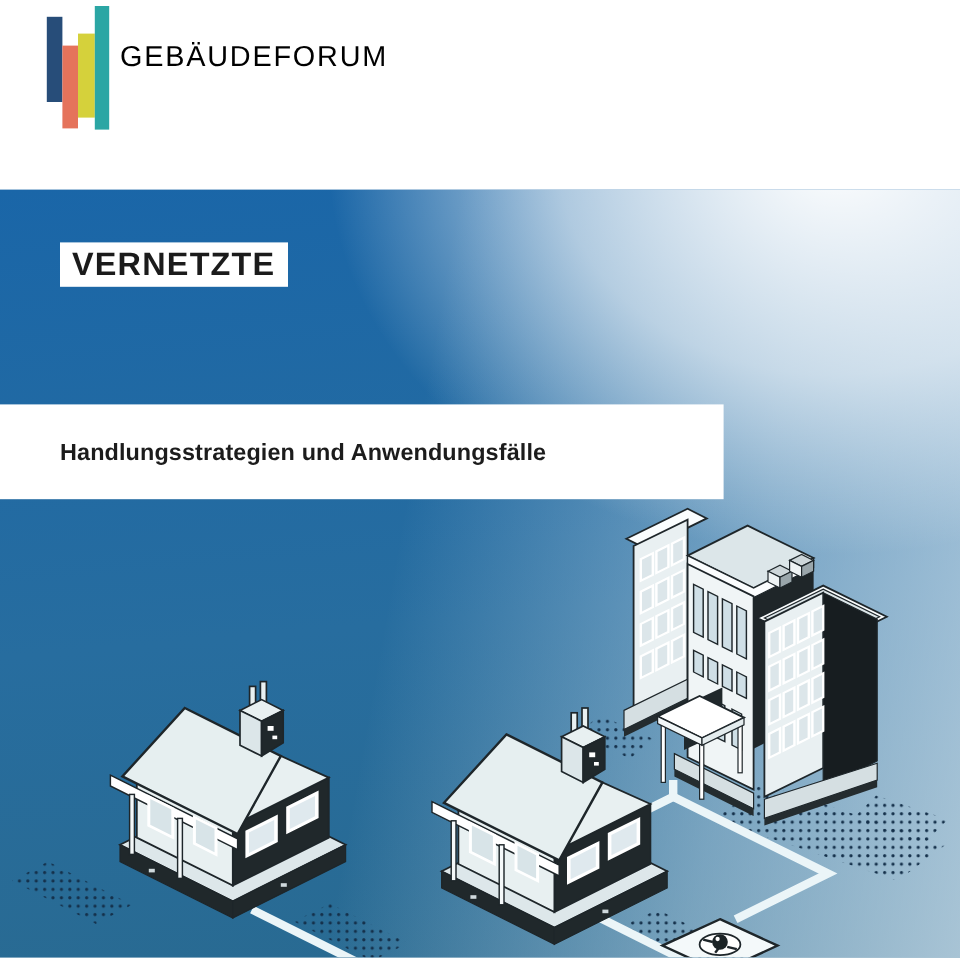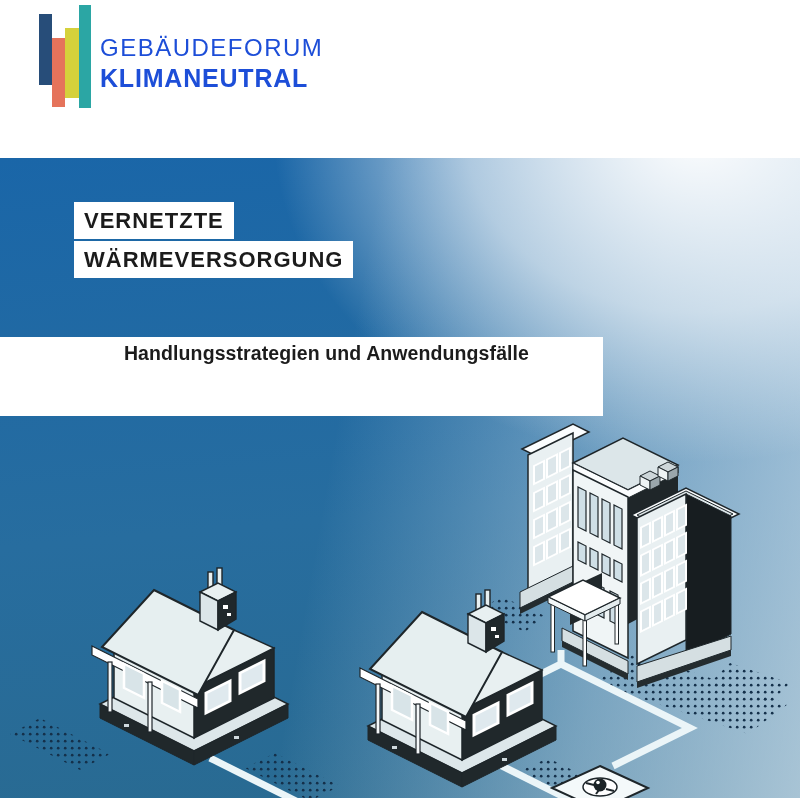--- a/index.html
+++ b/index.html
@@ -8,59 +8,58 @@
 
   
   .header{position:absolute;left:0;top:0;width:800px;height:158px;background:#ffffff;}
   .logo{position:absolute;left:39px;top:0;height:130px;}
   .logo-bars{position:absolute;left:0;top:0;}
   .bar{position:absolute;}
   .bar-blue  {left:0;  top:14px;width:13px;height:71px; background:#274d79;}
   .bar-orange{left:13px;top:38px;width:13px;height:69px; background:#e5735b;}
   .bar-yellow{left:26px;top:28px;width:14px;height:70px; background:#d5d13b;}
   .bar-teal  {left:40px;top:5px; width:12px;height:103px;background:#2ba6a4;}
-  .logo-text{position:absolute;left:61px;top:34px;color:#1d4ed8;white-space:nowrap;}
+  .logo-text{position:absolute;left:61px;top:34px;color:#000000;white-space:nowrap;}
   .logo-line1{font-size:24px;font-weight:500;letter-spacing:1.5px;}
   .logo-line2{font-size:25px;font-weight:800;letter-spacing:0.8px;margin-top:2px;}
 
   
   .hero{position:absolute;left:0;top:158px;width:800px;height:640px;overflow:hidden;
     background:
       radial-gradient(ellipse 640px 500px at 87% -4%, rgba(255,255,255,0.98) 0%, rgba(255,255,255,0.60) 36%, rgba(255,255,255,0) 66%),
       linear-gradient(100deg, rgba(255,255,255,0) 42%, rgba(219,233,243,0.45) 75%, rgba(236,244,250,0.65) 100%),
       linear-gradient(175deg, #1a66a8 0%, #276d9f 55%, #296a90 100%);}
 
   
   .title-block{position:absolute;left:50px;top:44px;}
   .title-line{display:table;background:#ffffff;color:#1b1b1b;font-weight:800;
-      font-size:22px;letter-spacing:1px;line-height:37px;padding:0 10px;margin-bottom:2px;
-      white-space:nowrap;margin-left:24px;}
+      font-size:27px;letter-spacing:1px;line-height:37px;padding:0 10px;margin-bottom:2px;
+      white-space:nowrap;}
 
   
   .subtitle-band{position:absolute;left:0;top:179px;width:603px;height:79px;background:#ffffff;
-      display:flex;flex-direction:row;justify-content:center;gap:40px;}
+      display:flex;flex-direction:column;justify-content:center;gap:40px;}
   .subtitle-line{margin-left:50px;color:#1c1c1c;font-weight:700;font-size:19.5px;
       line-height:32px;letter-spacing:0.1px;white-space:nowrap;}
 
   .illu{position:absolute;left:0;top:0;width:800px;height:640px;}
 </style>
 </head>
 <body>
 
 <div class="header">
   <div class="logo">
     <div class="logo-bars">
       <div class="bar bar-blue"></div>
       <div class="bar bar-orange"></div>
       <div class="bar bar-yellow"></div>
       <div class="bar bar-teal"></div>
     </div>
     <div class="logo-text">
       <div class="logo-line1">GEBÄUDEFORUM</div>
-      <div class="logo-line2">KLIMANEUTRAL</div>
     </div>
   </div>
 </div>
 
 <div class="hero">
 
   <svg class="illu" viewBox="0 0 800 640">
     <defs>
       <pattern id="dotp" width="7" height="7" patternUnits="userSpaceOnUse">
         <circle cx="2.2" cy="2.2" r="1.35" fill="#14304a"></circle>
@@ -218,19 +217,18 @@
       <line x1="586" y1="625" x2="594" y2="627" stroke="#1e262a" stroke-width="2"></line>
       <line x1="614" y1="633" x2="606" y2="631" stroke="#1e262a" stroke-width="2"></line>
       <line x1="596" y1="636" x2="599" y2="632" stroke="#1e262a" stroke-width="2"></line>
       <circle cx="600" cy="627" r="6.5" fill="#1b2326"></circle>
       <circle cx="598" cy="624.5" r="1.8" fill="#ffffff"></circle>
     </g>
   </svg>
 
   <div class="title-block">
     <div class="title-line">VERNETZTE</div>
-    <div class="title-line">WÄRMEVERSORGUNG</div>
   </div>
 
   <div class="subtitle-band">
     <div class="subtitle-line">Handlungsstrategien und Anwendungsfälle</div>
   </div>
 </div>
 
 </body></html>

